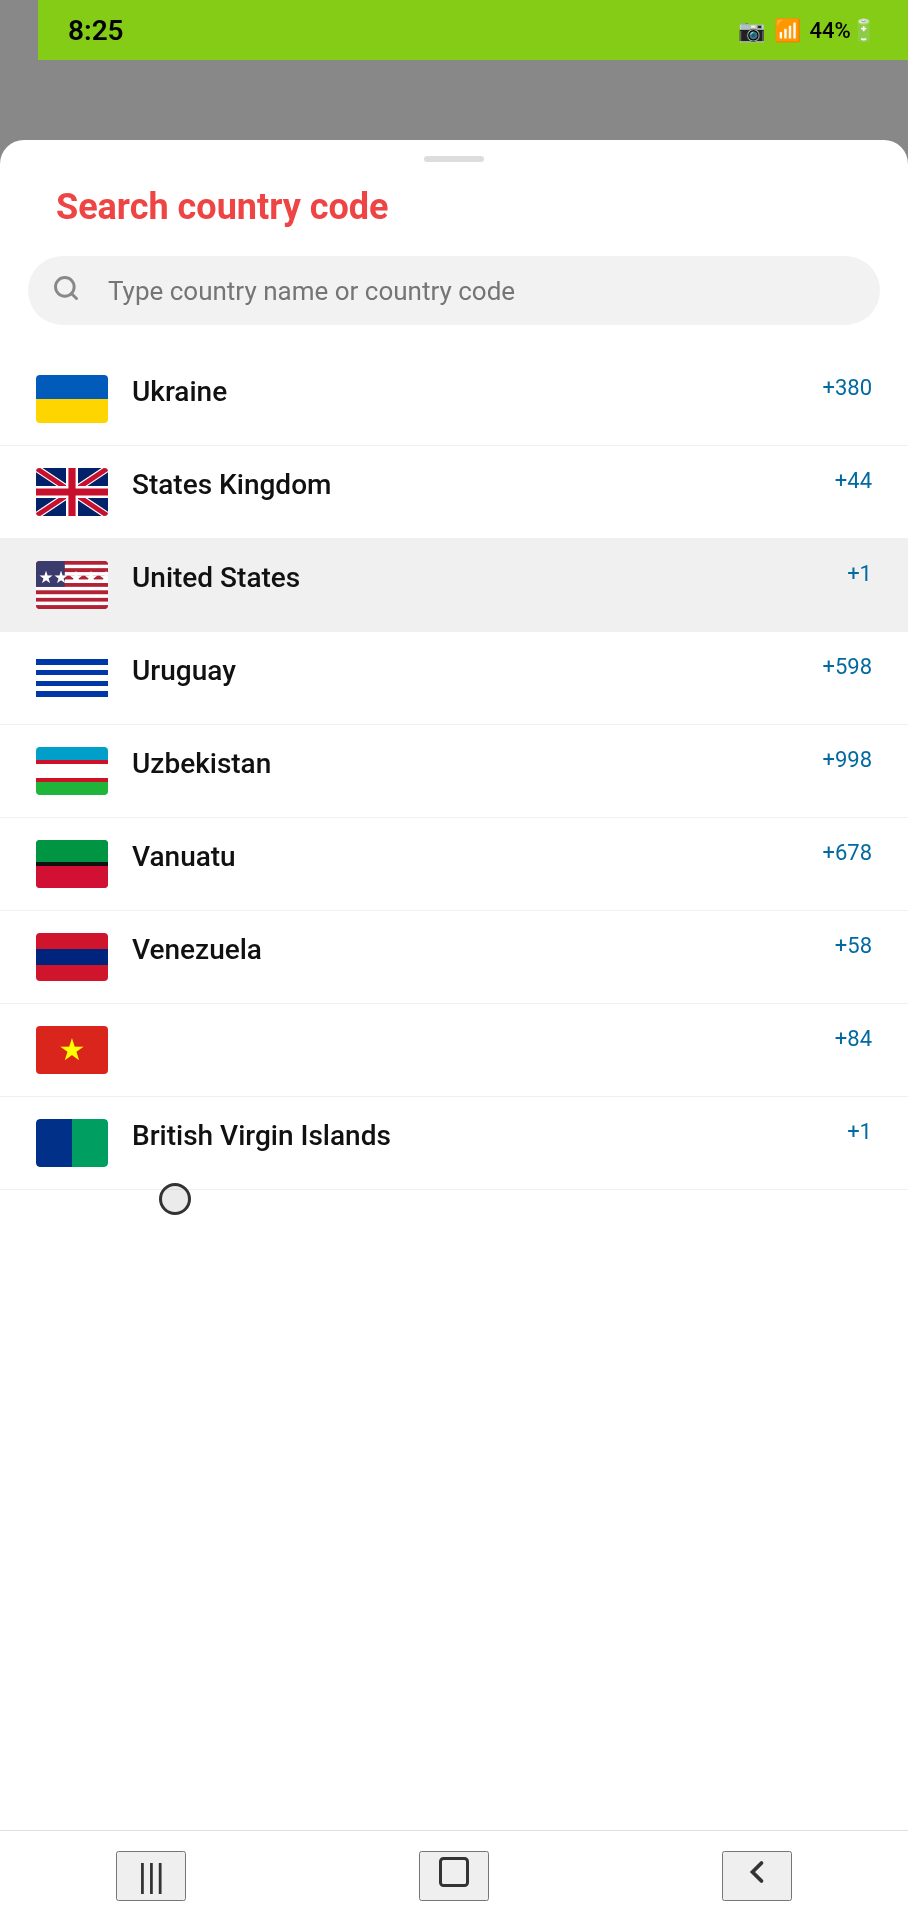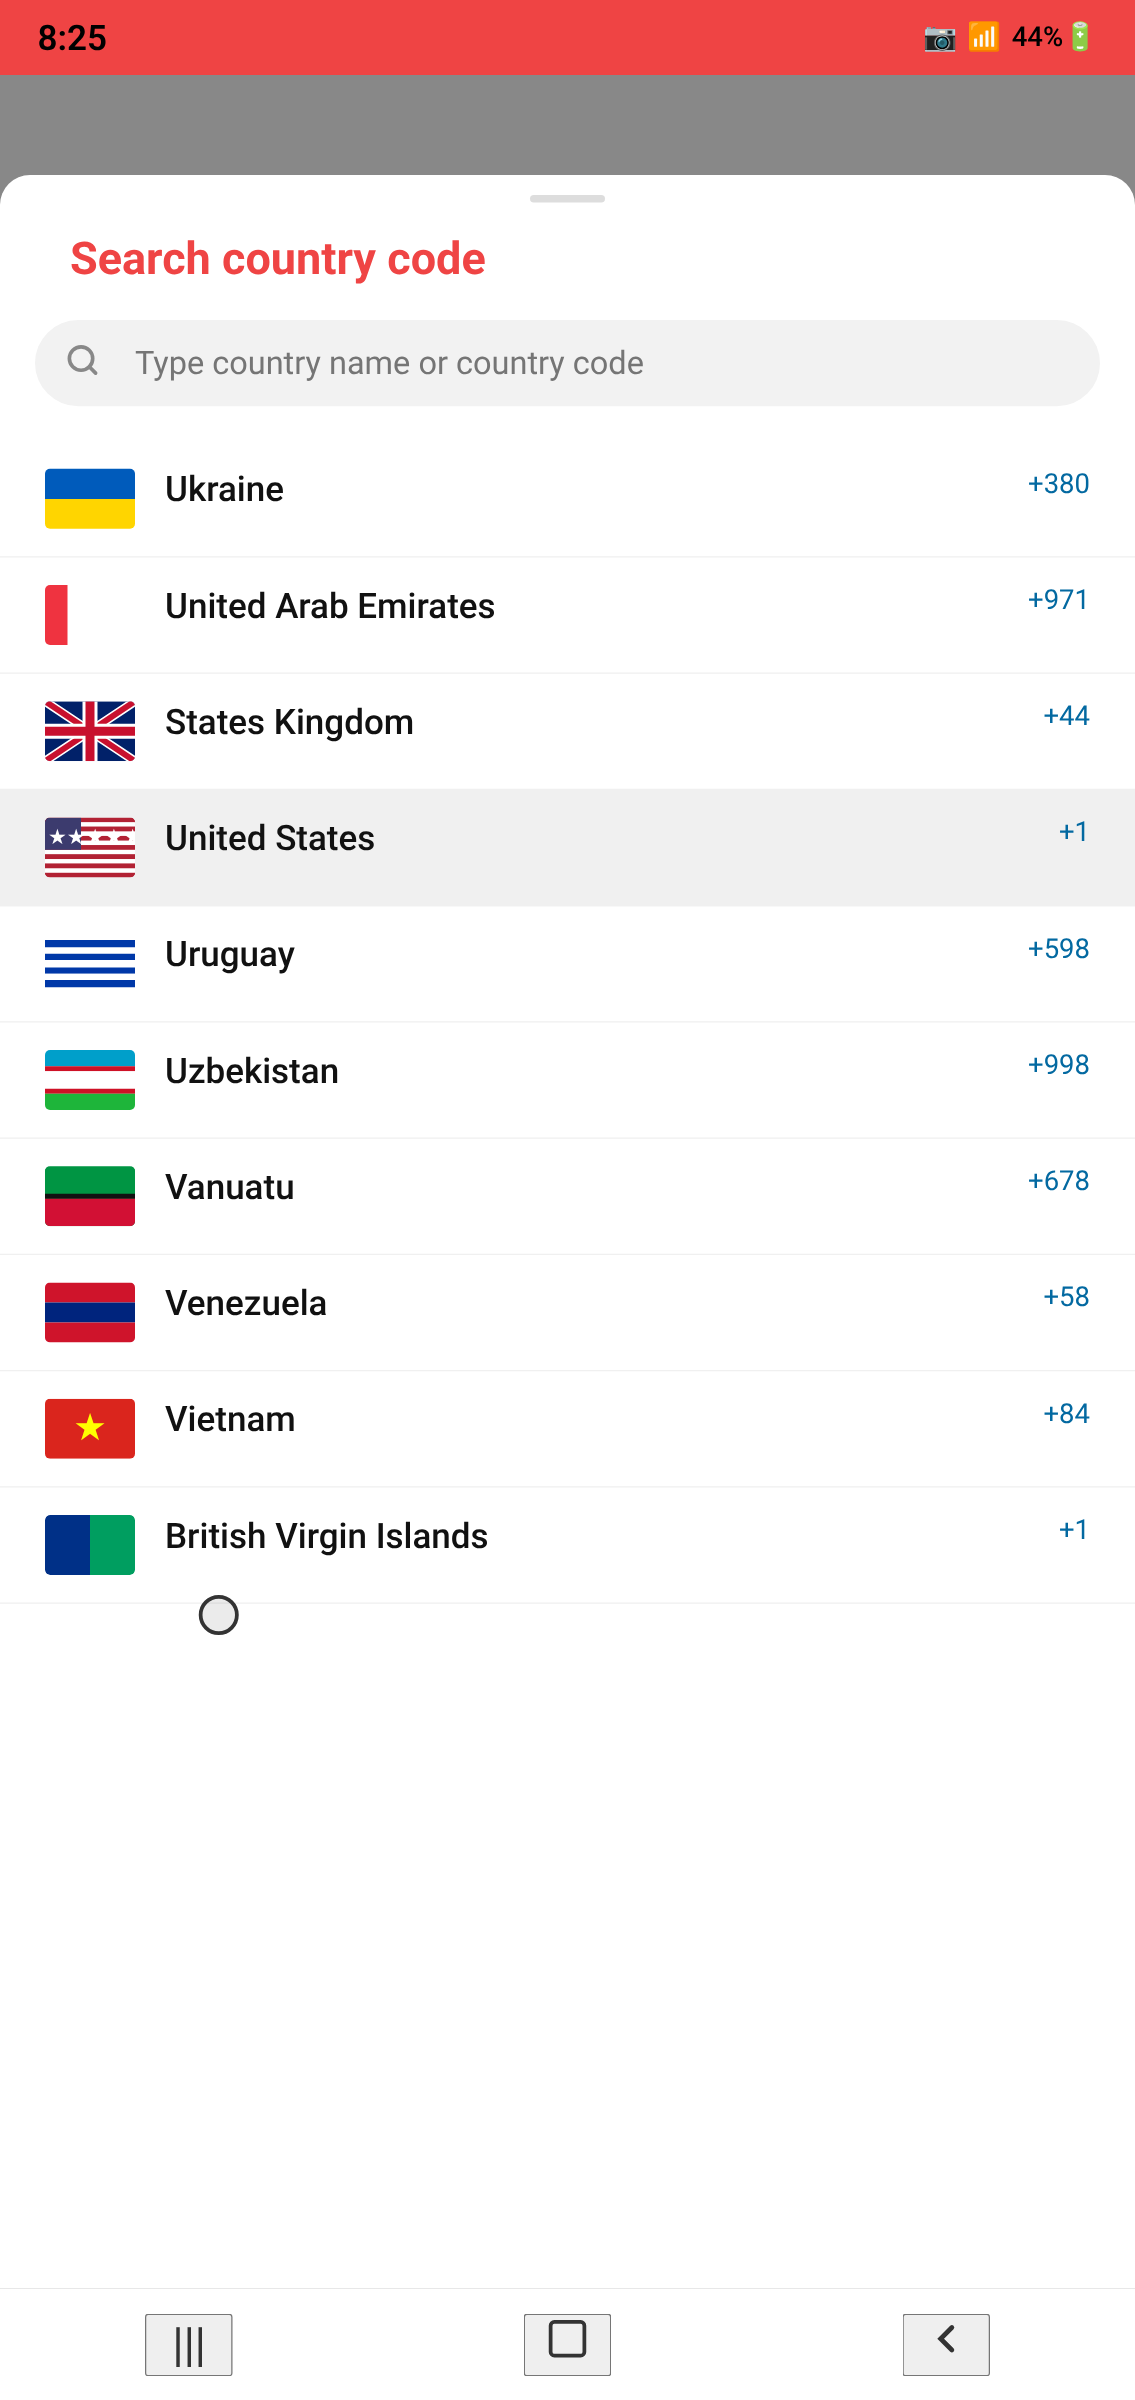--- a/index.html
+++ b/index.html
@@ -12,27 +12,28 @@
     body {
       width: 908px;
       min-height: 1920px;
       background: #888;
       font-family: -apple-system, BlinkMacSystemFont, 'Segoe UI', Roboto, sans-serif;
       position: relative;
       overflow-x: hidden;
     }
 
     .status-bar {
-      background: #ef4444;
+      background: #84cc16;
       height: 60px;
       display: flex;
       align-items: center;
       justify-content: space-between;
       padding: 0 30px;
       color: #000;
+      margin-left: 38px;
     }
 
     .status-time {
       font-size: 28px;
       font-weight: 600;
     }
 
     .status-icons {
       display: flex;
       align-items: center;
@@ -318,32 +319,20 @@
   </div>
 
   <ul class="country-list">
 
     <li class="country-item">
       <div class="flag flag-ukraine"></div>
       <span class="country-name">Ukraine</span>
       <span class="country-code">+380</span>
     </li>
 
-    <li class="country-item">
-      <div class="flag flag-uae">
-        <div class="uae-red"></div>
-        <div class="uae-stripes">
-          <div class="uae-green"></div>
-          <div class="uae-white"></div>
-          <div class="uae-black"></div>
-        </div>
-      </div>
-      <span class="country-name">United Arab Emirates</span>
-      <span class="country-code">+971</span>
-    </li>
 
     <li class="country-item">
       <div class="flag">
         <svg class="uk-flag-svg" viewBox="0 0 60 40" xmlns="http://www.w3.org/2000/svg">
           <rect width="60" height="40" fill="#012169"></rect>
           <path d="M0,0 L60,40 M60,0 L0,40" stroke="#fff" stroke-width="6"></path>
           <path d="M0,0 L60,40 M60,0 L0,40" stroke="#C8102E" stroke-width="4"></path>
           <path d="M30,0 V40 M0,20 H60" stroke="#fff" stroke-width="10"></path>
           <path d="M30,0 V40 M0,20 H60" stroke="#C8102E" stroke-width="6"></path>
         </svg>
@@ -434,21 +423,20 @@
       <span class="country-name">Venezuela</span>
       <span class="country-code">+58</span>
     </li>
 
     <li class="country-item">
       <div class="flag">
         <div class="viet-flag">
           <span class="viet-star">★</span>
         </div>
       </div>
-      <span class="country-name">Vietnam</span>
       <span class="country-code">+84</span>
     </li>
 
     <li class="country-item">
       <div class="flag">
         <div style="width:72px;height:48px;display:flex;overflow:hidden;border-radius:4px;">
           <div style="width:36px;height:48px;background:#003087;"></div>
           <div style="flex:1;height:48px;background:#009E60;"></div>
         </div>
       </div>

